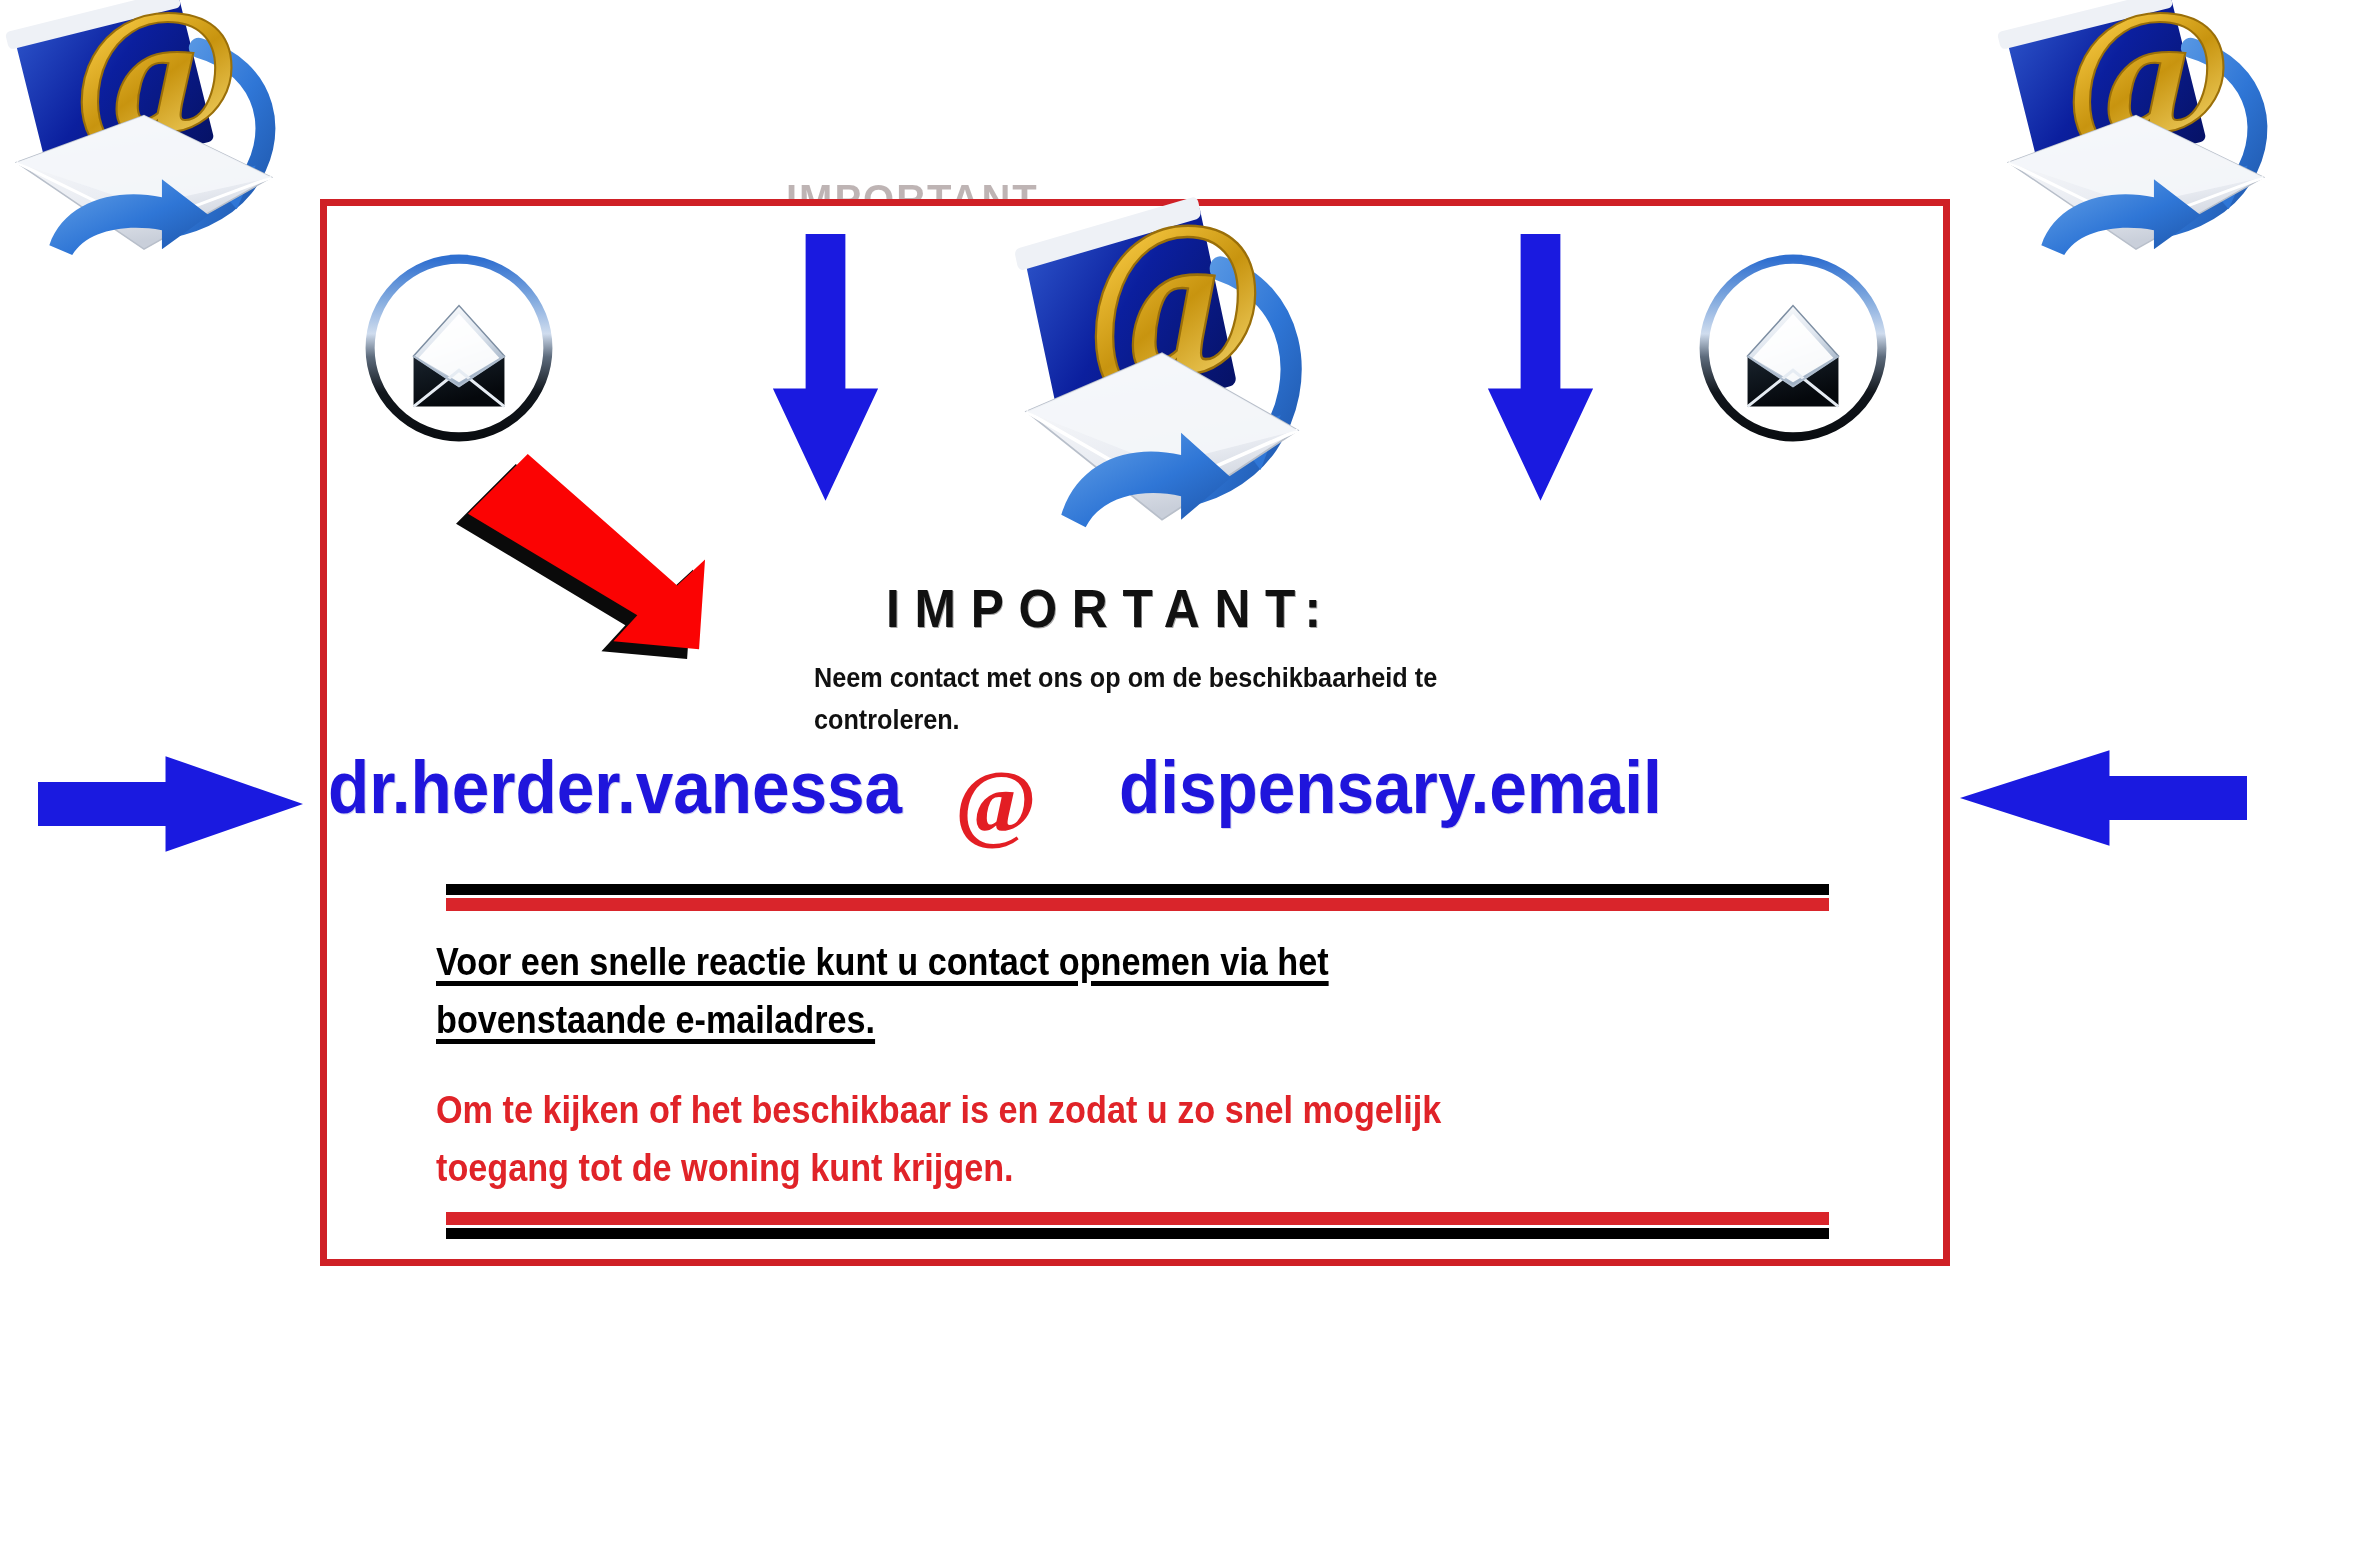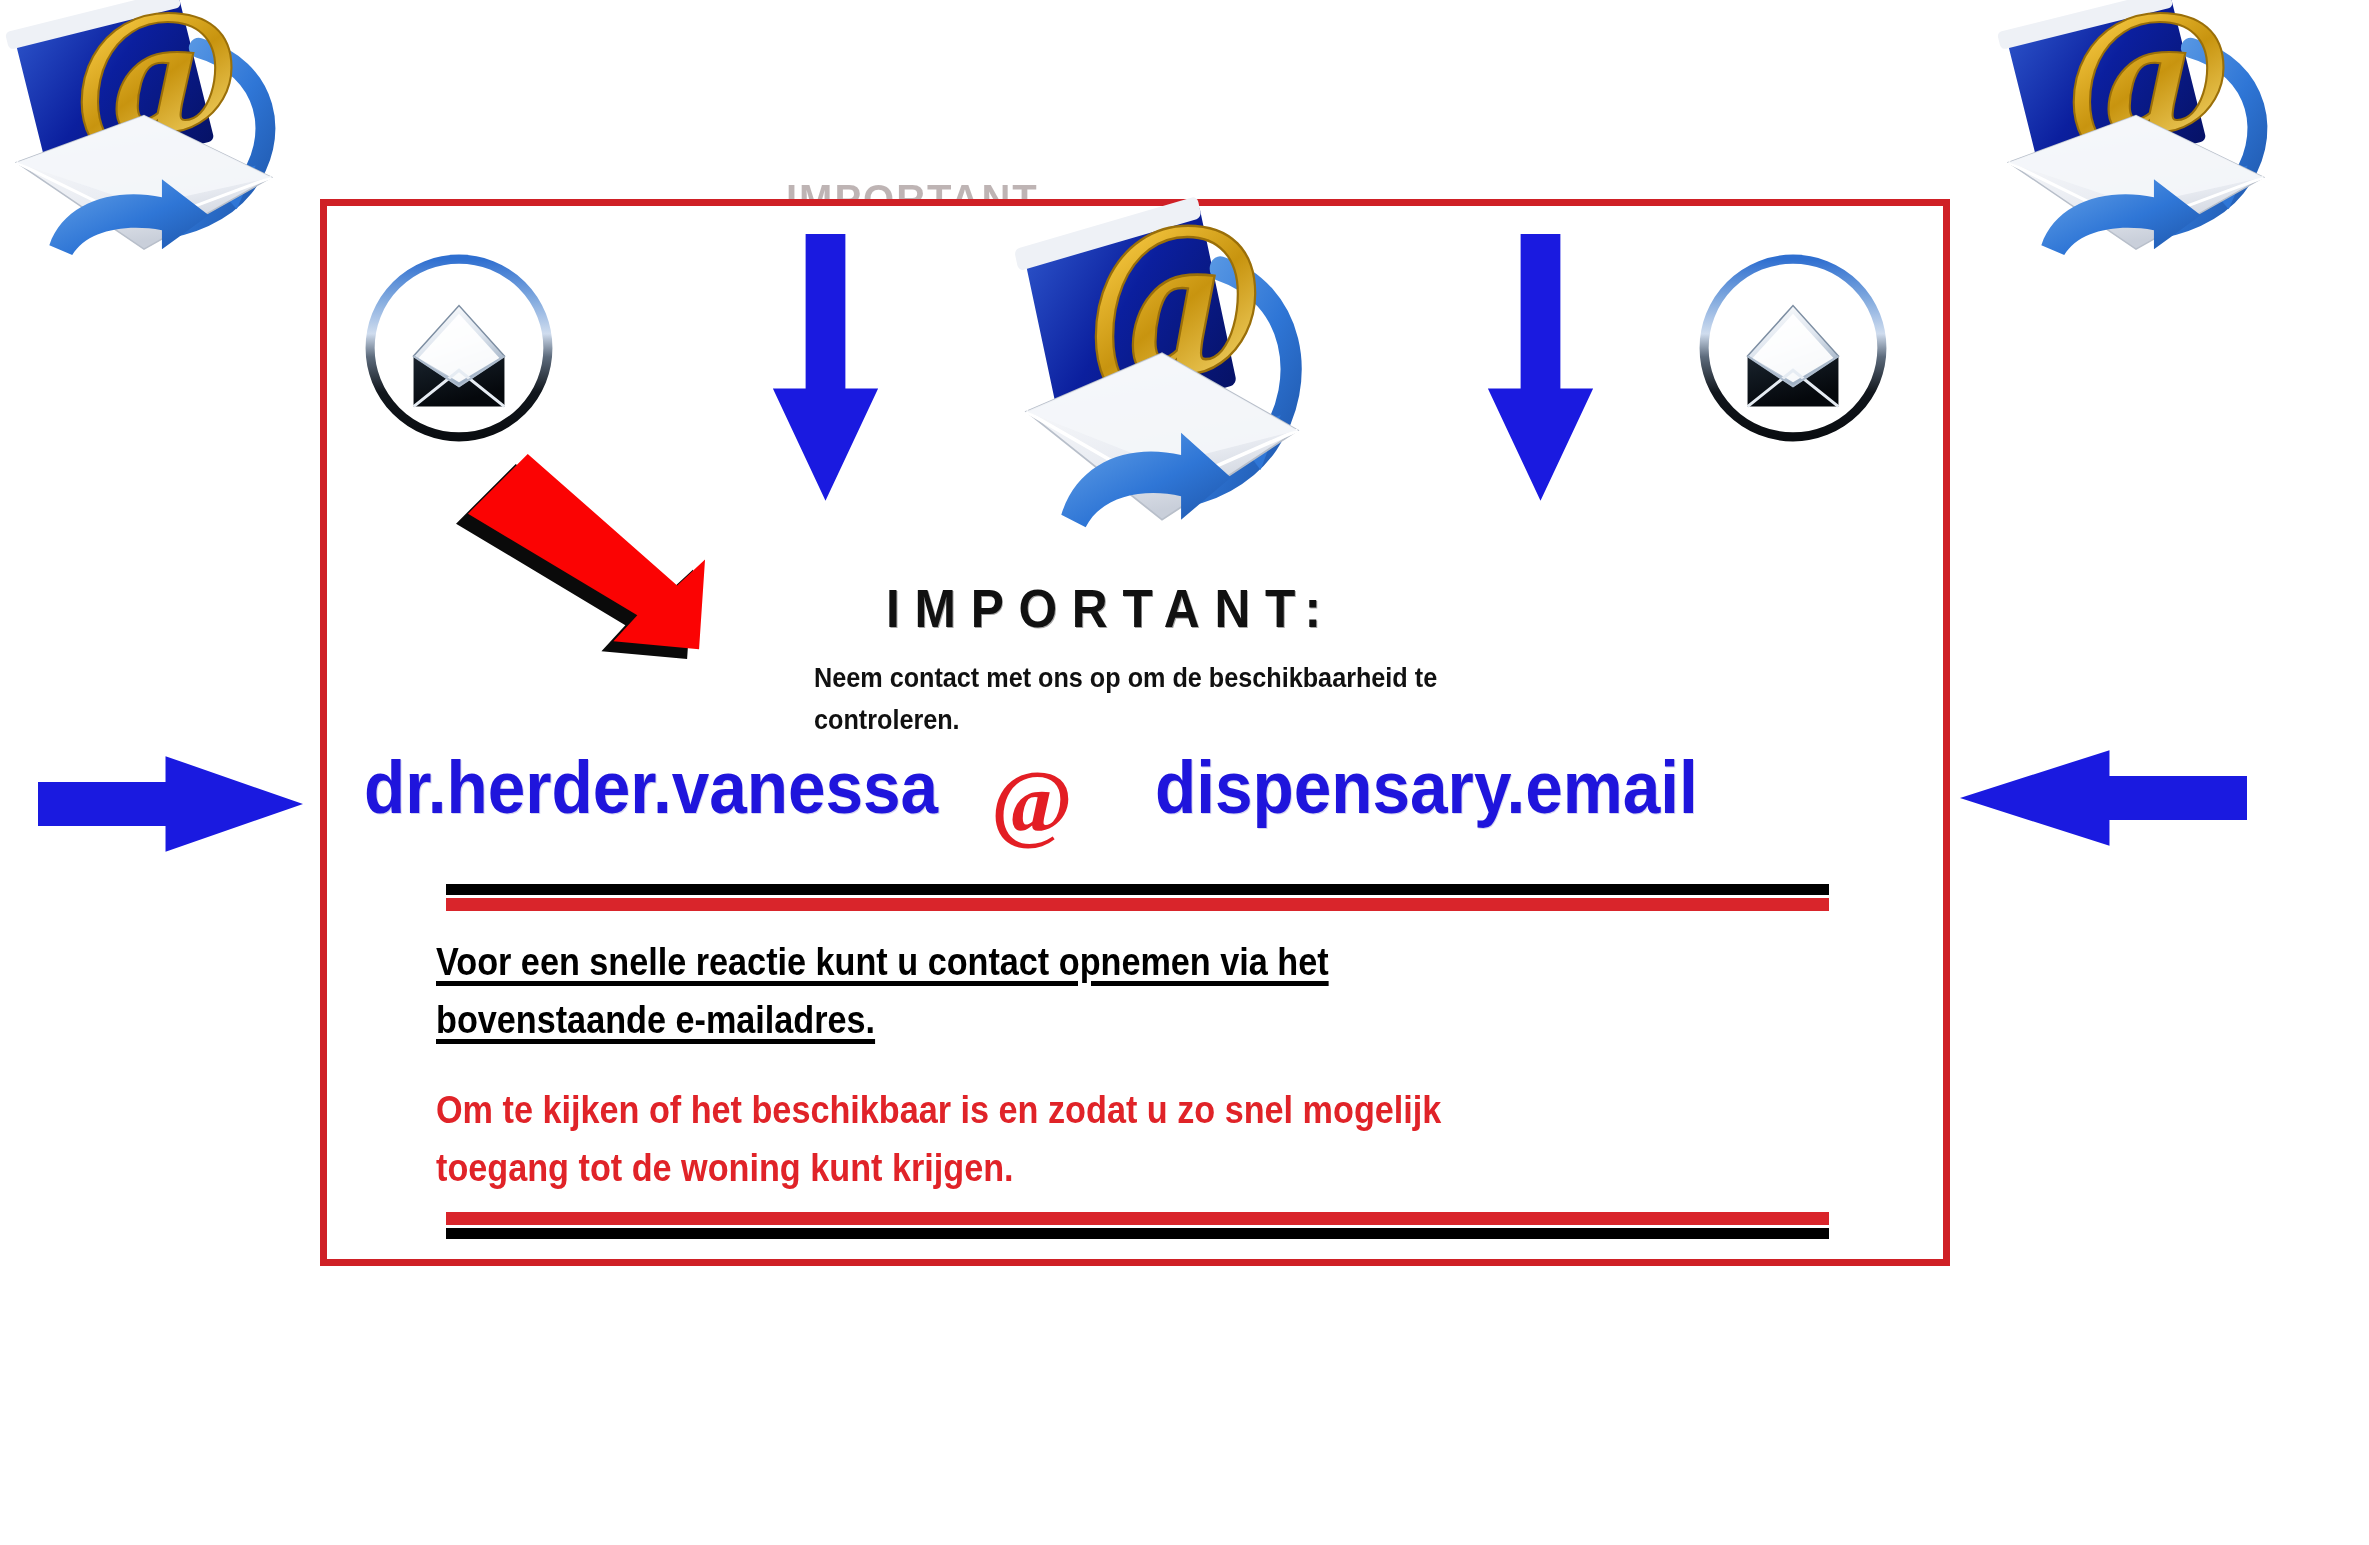--- a/index.html
+++ b/index.html
@@ -88,21 +88,20 @@
     transform-origin: left top;
   }
 
   
   #email-row {
     position: absolute;
     left: 328px;
     top: 744px;
     width: 1622px;
     height: 109px;
-    margin-left: 36px;
   }
   .email-part {
     position: absolute;
     font-family: "Liberation Sans", sans-serif;
     font-weight: bold;
     color: #1f15dc;
     font-size: 75px;
     line-height: 86px;
     white-space: nowrap;
     transform: scaleX(0.90);

